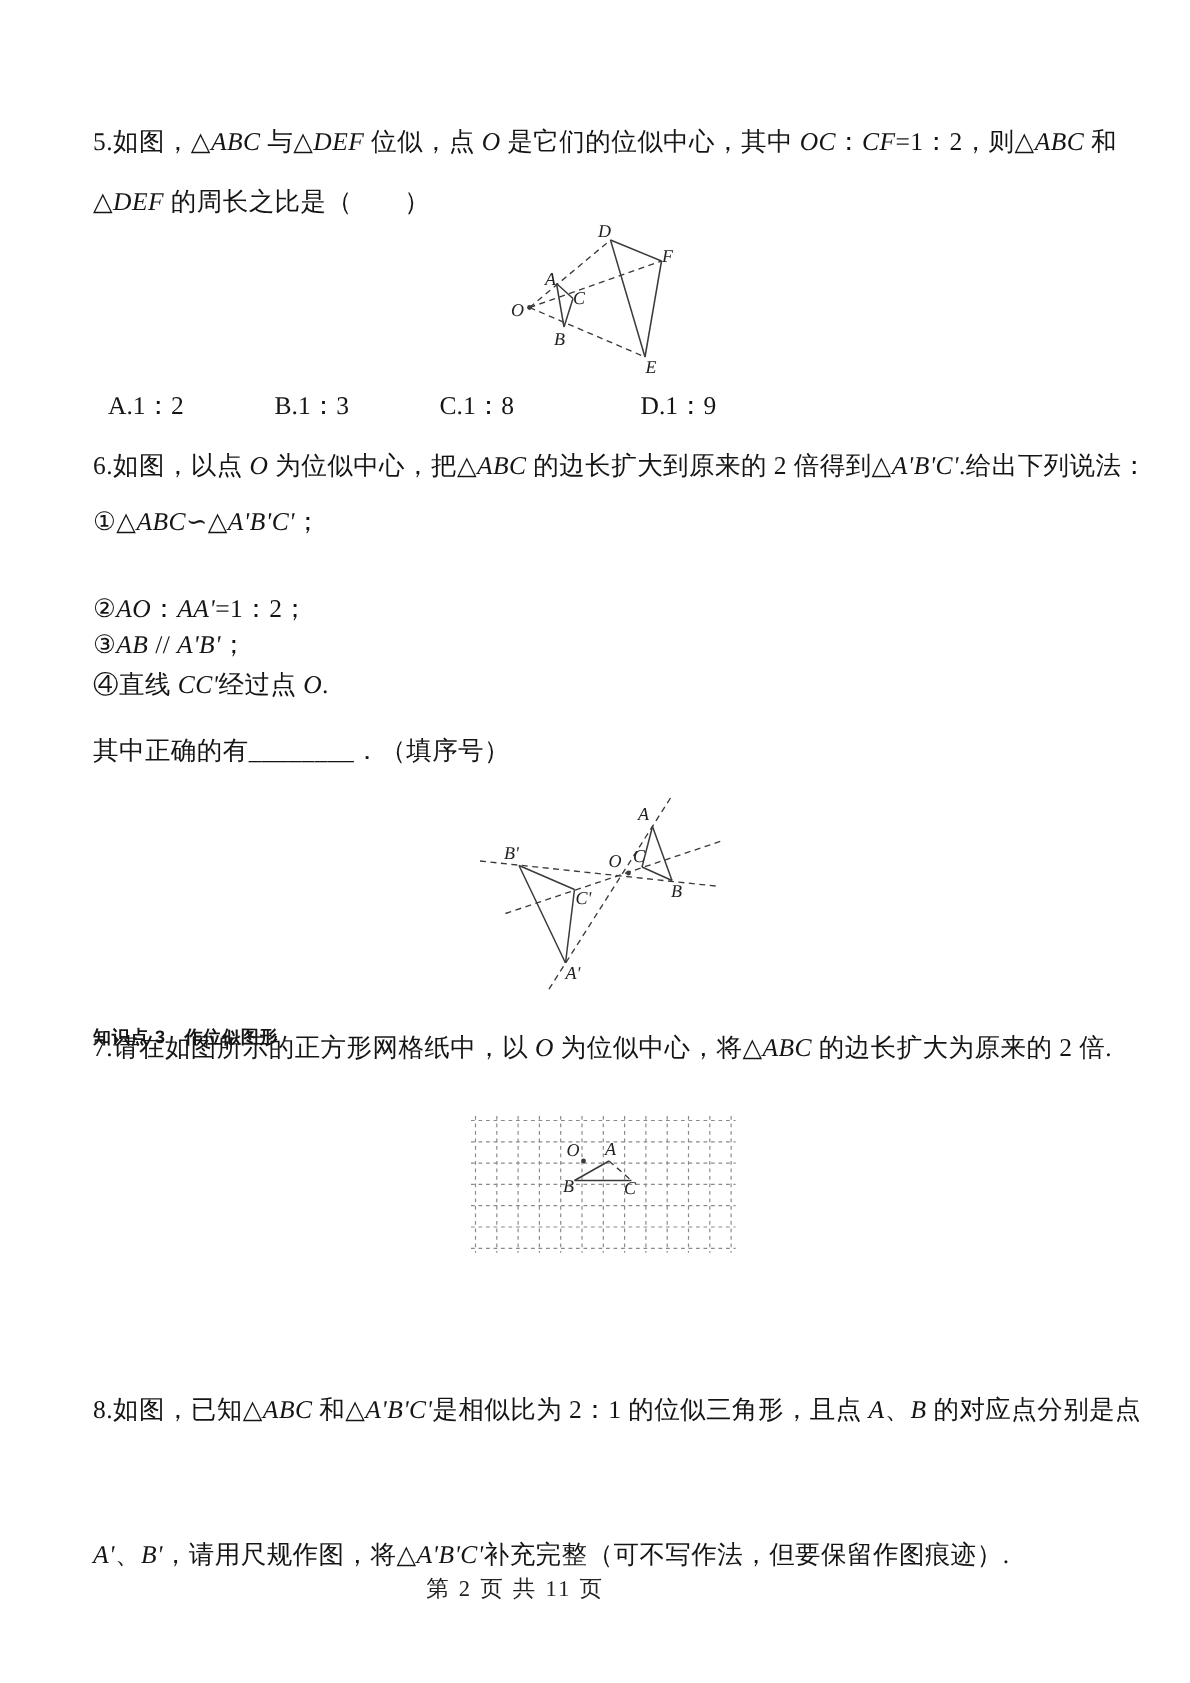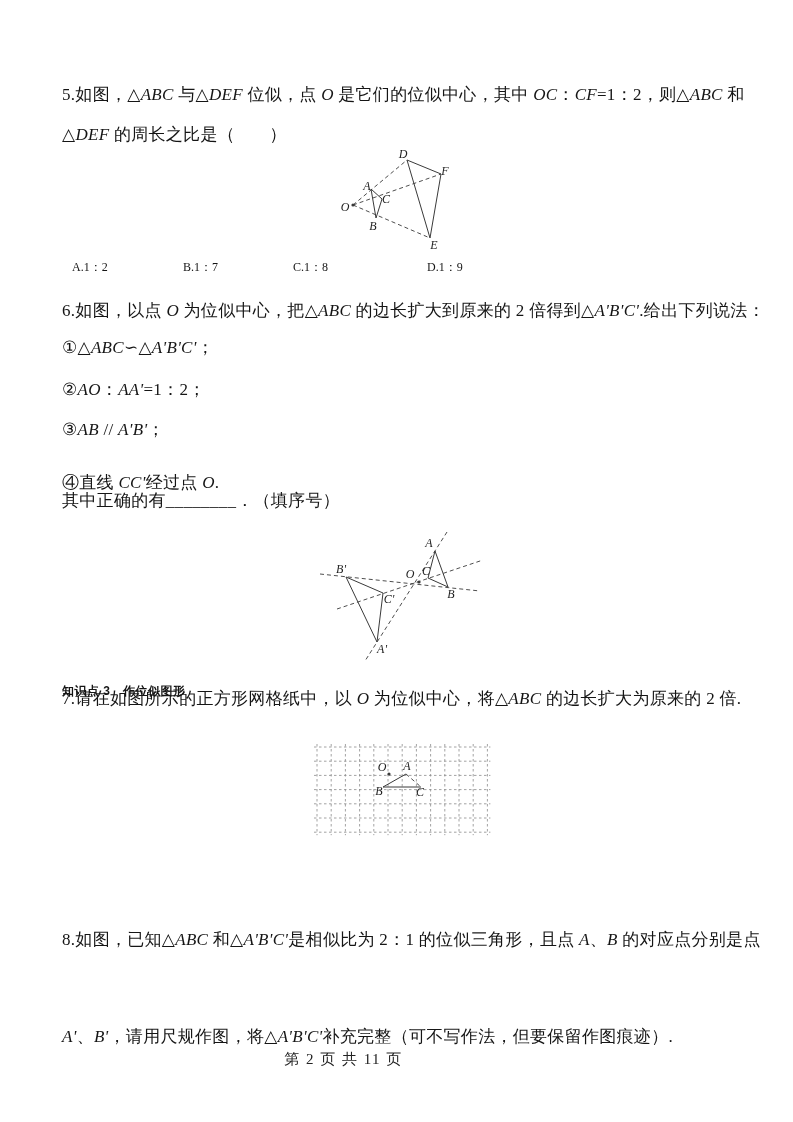--- a/index.html
+++ b/index.html
@@ -6,21 +6,21 @@
   body{
     width:793px;height:1122px;background:#ffffff;position:relative;
     font-family:"Liberation Serif","DejaVu Serif",serif;color:#151515;
     overflow:hidden;
   }
   .t{
     position:absolute;left:62px;font-size:17px;line-height:22px;
     letter-spacing:0.3px;white-space:nowrap;
   }
   .t i{font-style:italic;}
-  .opt{position:absolute;font-size:12px;white-space:nowrap;}
+  .opt{position:absolute;font-size:17px;white-space:nowrap;}
   .heading{
     font-family:"Liberation Sans","DejaVu Sans",sans-serif;
     font-weight:700;font-size:12px;letter-spacing:0.5px;
   }
   .fig{position:absolute;}
   .footer{
     position:absolute;left:0;top:1050px;width:687px;text-align:center;
     font-size:15px;letter-spacing:1.5px;color:#222;
   }
 </style>
@@ -44,29 +44,29 @@
       <text x="15" y="68" fill="#222" text-anchor="middle" dominant-baseline="middle" style="font:italic 12px 'Liberation Serif','DejaVu Serif',serif">O</text>
       <text x="37" y="47" fill="#222" text-anchor="middle" dominant-baseline="middle" style="font:italic 12px 'Liberation Serif','DejaVu Serif',serif">A</text>
       <text x="56" y="60" fill="#222" text-anchor="middle" dominant-baseline="middle" style="font:italic 12px 'Liberation Serif','DejaVu Serif',serif">C</text>
       <text x="43" y="87" fill="#222" text-anchor="middle" dominant-baseline="middle" style="font:italic 12px 'Liberation Serif','DejaVu Serif',serif">B</text>
       <text x="73" y="15" fill="#222" text-anchor="middle" dominant-baseline="middle" style="font:italic 12px 'Liberation Serif','DejaVu Serif',serif">D</text>
       <text x="115" y="32" fill="#222" text-anchor="middle" dominant-baseline="middle" style="font:italic 12px 'Liberation Serif','DejaVu Serif',serif">F</text>
       <text x="104" y="106" fill="#222" text-anchor="middle" dominant-baseline="middle" style="font:italic 12px 'Liberation Serif','DejaVu Serif',serif">E</text>
     </svg></div>
 
 <div class="opt" style="left:72px;top:259px">A.1：2</div>
-<div class="opt" style="left:183px;top:259px">B.1：7</div>
+<div class="opt" style="left:183px;top:259px">B.1：3</div>
 <div class="opt" style="left:293px;top:259px">C.1：8</div>
 <div class="opt" style="left:427px;top:259px">D.1：9</div>
 
 <div class="t" style="top:300px">6.如图，以点 <i>O</i> 为位似中心，把△<i>ABC</i> 的边长扩大到原来的 2 倍得到△<i>A'B'C'</i>.给出下列说法：</div>
 <div class="t" style="top:337px">①△<i>ABC</i>∽△<i>A'B'C'</i>；</div>
-<div class="t" style="top:379px">②<i>AO</i>：<i>AA'</i>=1：2；</div>
+<div class="t" style="top:395px">②<i>AO</i>：<i>AA'</i>=1：2；</div>
 <div class="t" style="top:419px">③<i>AB</i> // <i>A'B'</i>；</div>
-<div class="t" style="top:472px">④直线 <i>CC'</i>经过点 <i>O</i>.</div>
+<div class="t" style="top:446px">④直线 <i>CC'</i>经过点 <i>O</i>.</div>
 <div class="t" style="top:490px">其中正确的有________．（填序号）</div>
 
 <div class="fig" style="left:315px;top:530px"><svg width="175" height="140">
       <line x1="132" y1="2" x2="50" y2="131" stroke="#3a3a3a" stroke-width="0.9" stroke-dasharray="4 3"></line>
       <line x1="5" y1="44" x2="165" y2="61" stroke="#3a3a3a" stroke-width="0.9" stroke-dasharray="4 3"></line>
       <line x1="22" y1="79" x2="168" y2="30" stroke="#3a3a3a" stroke-width="0.9" stroke-dasharray="4 3"></line>
       <line x1="120" y1="21" x2="113" y2="48" stroke="#3a3a3a" stroke-width="1"></line>
       <line x1="113" y1="48" x2="133" y2="57" stroke="#3a3a3a" stroke-width="1"></line>
       <line x1="133" y1="57" x2="120" y2="21" stroke="#3a3a3a" stroke-width="1"></line>
       <line x1="31" y1="47" x2="68" y2="63" stroke="#3a3a3a" stroke-width="1"></line>

